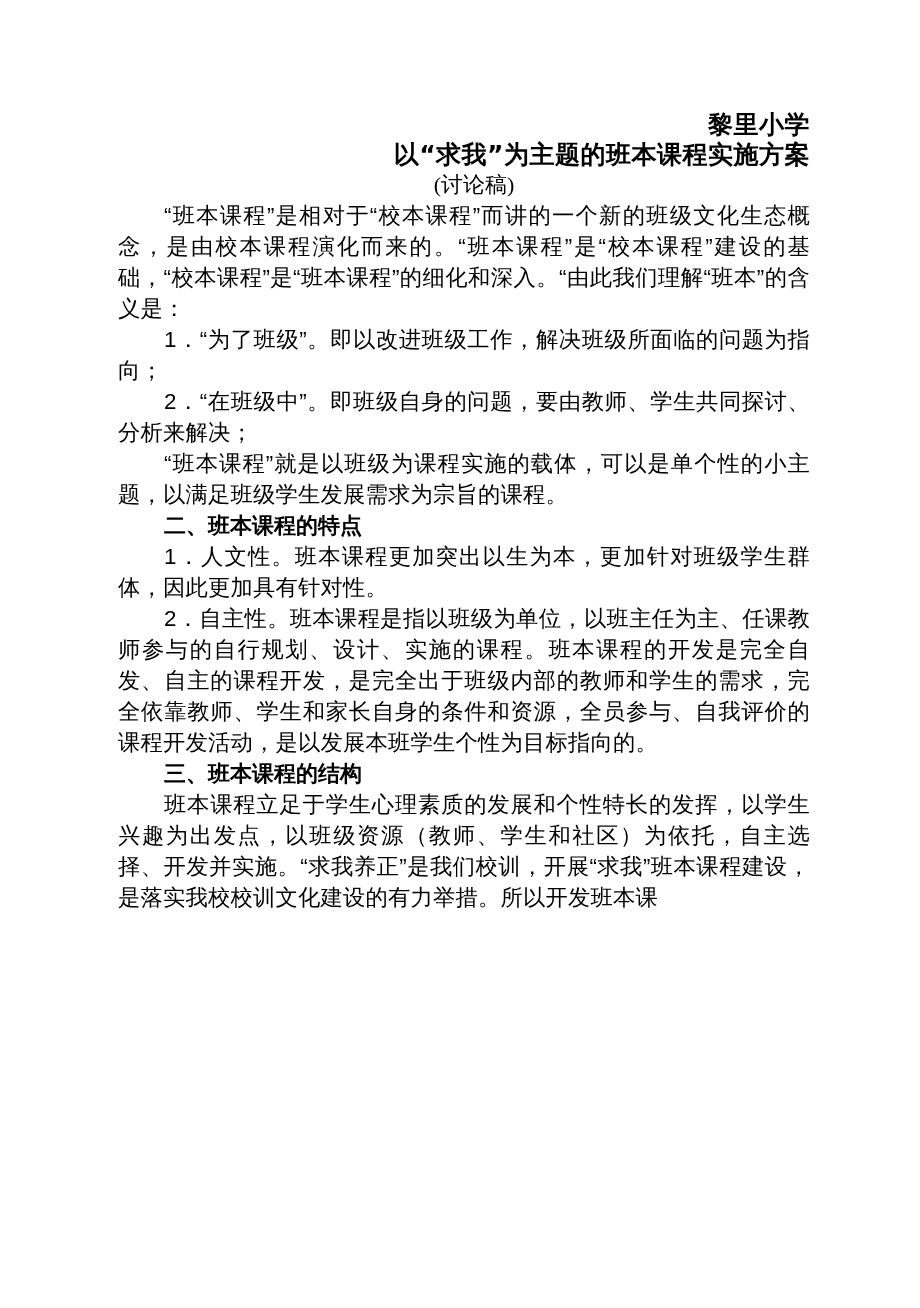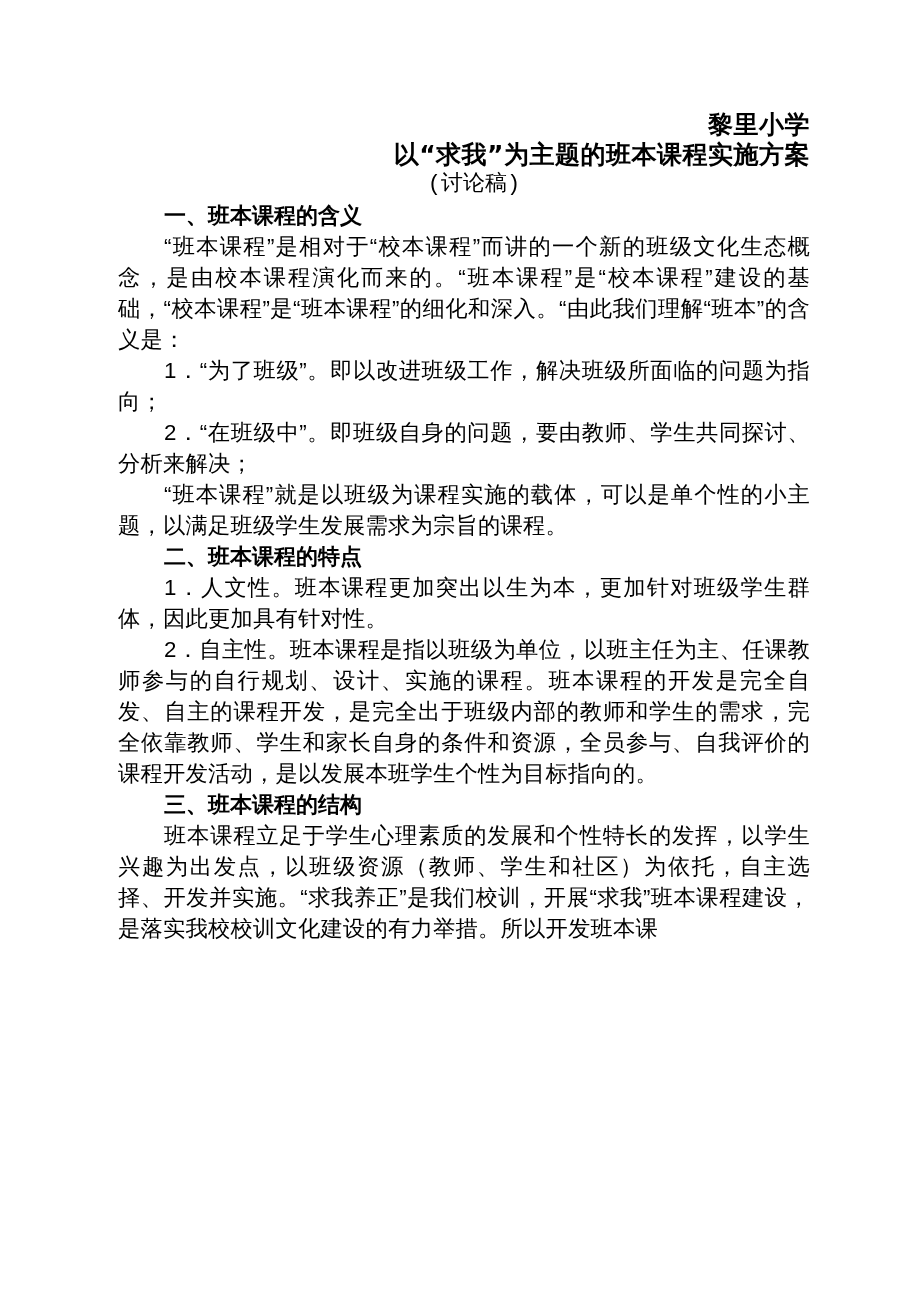--- a/index.html
+++ b/index.html
@@ -31,21 +31,21 @@
       letter-spacing: 0.5px;
     }
     .title.school {
       margin-left: 20px;
     }
     .title.main {
       margin-left: 20px;
     }
     .subtitle {
       text-align: center;
-      font-family: Liberation Mono, monospace;
+      font-family: Liberation Serif, serif;
       font-size: 22px;
       line-height: 30px;
       margin: 0 0 0 20px;
     }
     .heading {
       font-family: "DejaVu Sans", "Liberation Sans", sans-serif;
       font-weight: bold;
       font-size: 22px;
       line-height: 31px;
       margin: 0;
@@ -63,21 +63,20 @@
   </style>
 </head>
 <body>
 
 <div class="page">
   <h1 class="title school">黎里小学</h1>
   <h1 class="title main">以“求我”为主题的班本课程实施方案</h1>
   <p class="subtitle">(讨论稿)</p>
 
   <section>
-    <h2 class="heading">一、班本课程的含义</h2>
     <p class="para">“班本课程”是相对于“校本课程”而讲的一个新的班级文化生态概念，是由校本课程演化而来的。“班本课程”是“校本课程”建设的基础，“校本课程”是“班本课程”的细化和深入。“由此我们理解“班本”的含义是：</p>
     <p class="para">1．“为了班级”。即以改进班级工作，解决班级所面临的问题为指向；</p>
     <p class="para">2．“在班级中”。即班级自身的问题，要由教师、学生共同探讨、分析来解决；</p>
     <p class="para">“班本课程”就是以班级为课程实施的载体，可以是单个性的小主题，以满足班级学生发展需求为宗旨的课程。</p>
   </section>
 
   <section>
     <h2 class="heading">二、班本课程的特点</h2>
     <p class="para">1．人文性。班本课程更加突出以生为本，更加针对班级学生群体，因此更加具有针对性。</p>
     <p class="para">2．自主性。班本课程是指以班级为单位，以班主任为主、任课教师参与的自行规划、设计、实施的课程。班本课程的开发是完全自发、自主的课程开发，是完全出于班级内部的教师和学生的需求，完全依靠教师、学生和家长自身的条件和资源，全员参与、自我评价的课程开发活动，是以发展本班学生个性为目标指向的。</p>

